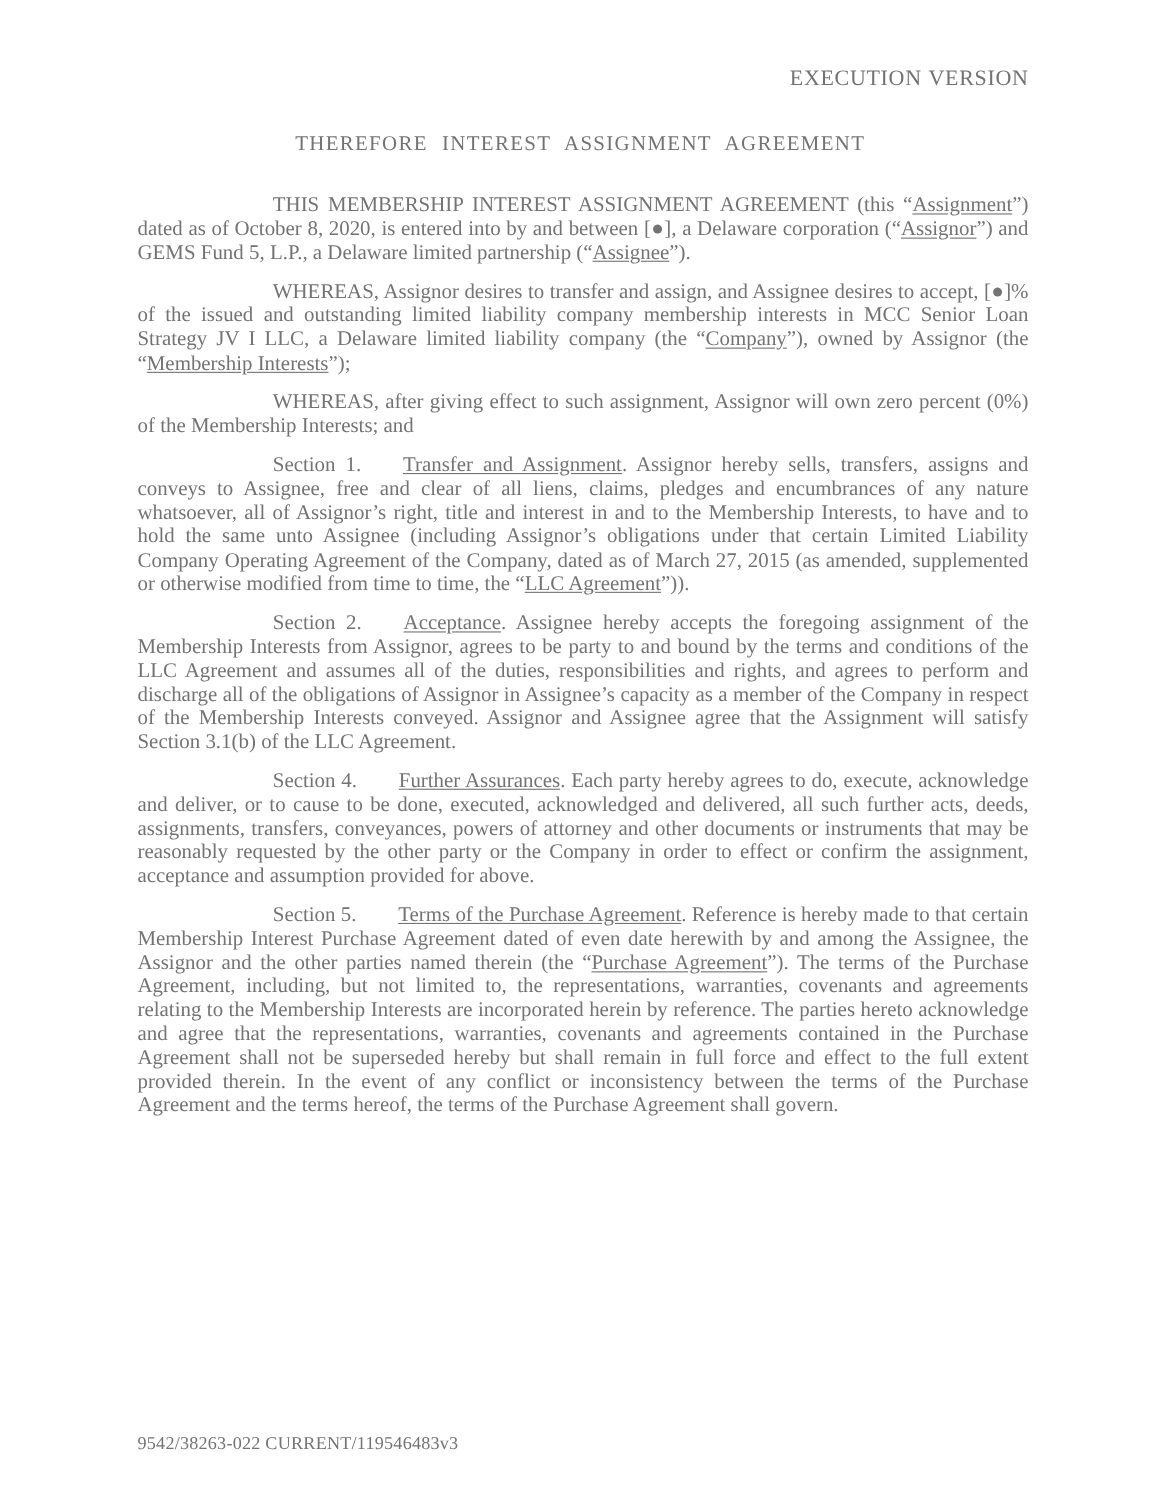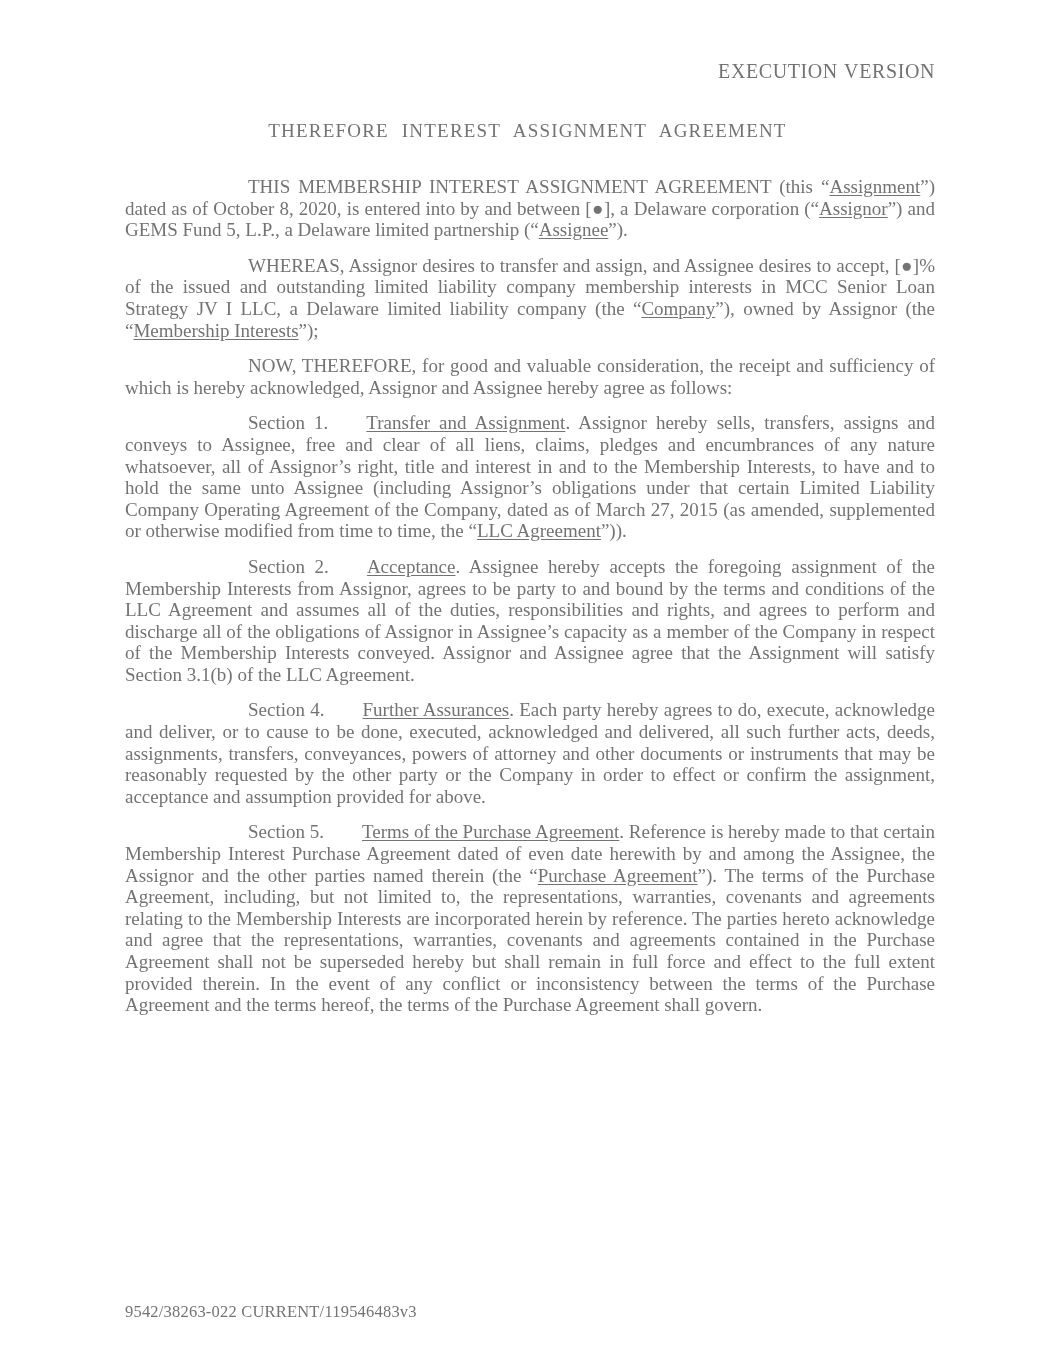--- a/index.html
+++ b/index.html
@@ -65,21 +65,21 @@
 <body>
 
 <div class="page">
   <div class="exec-label">EXECUTION VERSION</div>
 
   <h1 class="doc-title">THEREFORE INTEREST ASSIGNMENT AGREEMENT</h1>
 
   <div class="doc-body" id="doc-body">
       <p class="para"><span>THIS MEMBERSHIP INTEREST ASSIGNMENT AGREEMENT (this “</span><span class="u">Assignment</span><span>”) dated as of October 8, 2020, is entered into by and between [●], a Delaware corporation (“</span><span class="u">Assignor</span><span>”) and GEMS Fund 5, L.P., a Delaware limited partnership (“</span><span class="u">Assignee</span><span>”).</span></p>
       <p class="para"><span>WHEREAS, Assignor desires to transfer and assign, and Assignee desires to accept, [●]% of the issued and outstanding limited liability company membership interests in MCC Senior Loan Strategy JV I LLC, a Delaware limited liability company (the “</span><span class="u">Company</span><span>”), owned by Assignor (the “</span><span class="u">Membership Interests</span><span>”);</span></p>
-      <p class="para"><span>NOW, THEREFORE, for good and valuable consideration, the receipt and sufficiency of which is hereby acknowledged, Assignor and Assignee hereby agree as follows:</span></p>
+      <p class="para"><span>WHEREAS, after giving effect to such assignment, Assignor will own zero percent (0%) of the Membership Interests; and</span></p>
       <p class="para"><span>Section 1.</span><span class="tab"></span><span class="u">Transfer and Assignment</span><span>. Assignor hereby sells, transfers, assigns and conveys to Assignee, free and clear of all liens, claims, pledges and encumbrances of any nature whatsoever, all of Assignor’s right, title and interest in and to the Membership Interests, to have and to hold the same unto Assignee (including Assignor’s obligations under that certain Limited Liability Company Operating Agreement of the Company, dated as of March 27, 2015 (as amended, supplemented or otherwise modified from time to time, the “</span><span class="u">LLC Agreement</span><span>”)).</span></p>
       <p class="para"><span>Section 2.</span><span class="tab"></span><span class="u">Acceptance</span><span>. Assignee hereby accepts the foregoing assignment of the Membership Interests from Assignor, agrees to be party to and bound by the terms and conditions of the LLC Agreement and assumes all of the duties, responsibilities and rights, and agrees to perform and discharge all of the obligations of Assignor in Assignee’s capacity as a member of the Company in respect of the Membership Interests conveyed. Assignor and Assignee agree that the Assignment will satisfy Section 3.1(b) of the LLC Agreement.</span></p>
       <p class="para"><span>Section 4.</span><span class="tab"></span><span class="u">Further Assurances</span><span>. Each party hereby agrees to do, execute, acknowledge and deliver, or to cause to be done, executed, acknowledged and delivered, all such further acts, deeds, assignments, transfers, conveyances, powers of attorney and other documents or instruments that may be reasonably requested by the other party or the Company in order to effect or confirm the assignment, acceptance and assumption provided for above.</span></p>
       <p class="para"><span>Section 5.</span><span class="tab"></span><span class="u">Terms of the Purchase Agreement</span><span>. Reference is hereby made to that certain Membership Interest Purchase Agreement dated of even date herewith by and among the Assignee, the Assignor and the other parties named therein (the “</span><span class="u">Purchase Agreement</span><span>”). The terms of the Purchase Agreement, including, but not limited to, the representations, warranties, covenants and agreements relating to the Membership Interests are incorporated herein by reference. The parties hereto acknowledge and agree that the representations, warranties, covenants and agreements contained in the Purchase Agreement shall not be superseded hereby but shall remain in full force and effect to the full extent provided therein. In the event of any conflict or inconsistency between the terms of the Purchase Agreement and the terms hereof, the terms of the Purchase Agreement shall govern.</span></p>
     </div>
 
   <div class="doc-footer">9542/38263-022 CURRENT/119546483v3</div>
 </div>
 
 </body></html>

